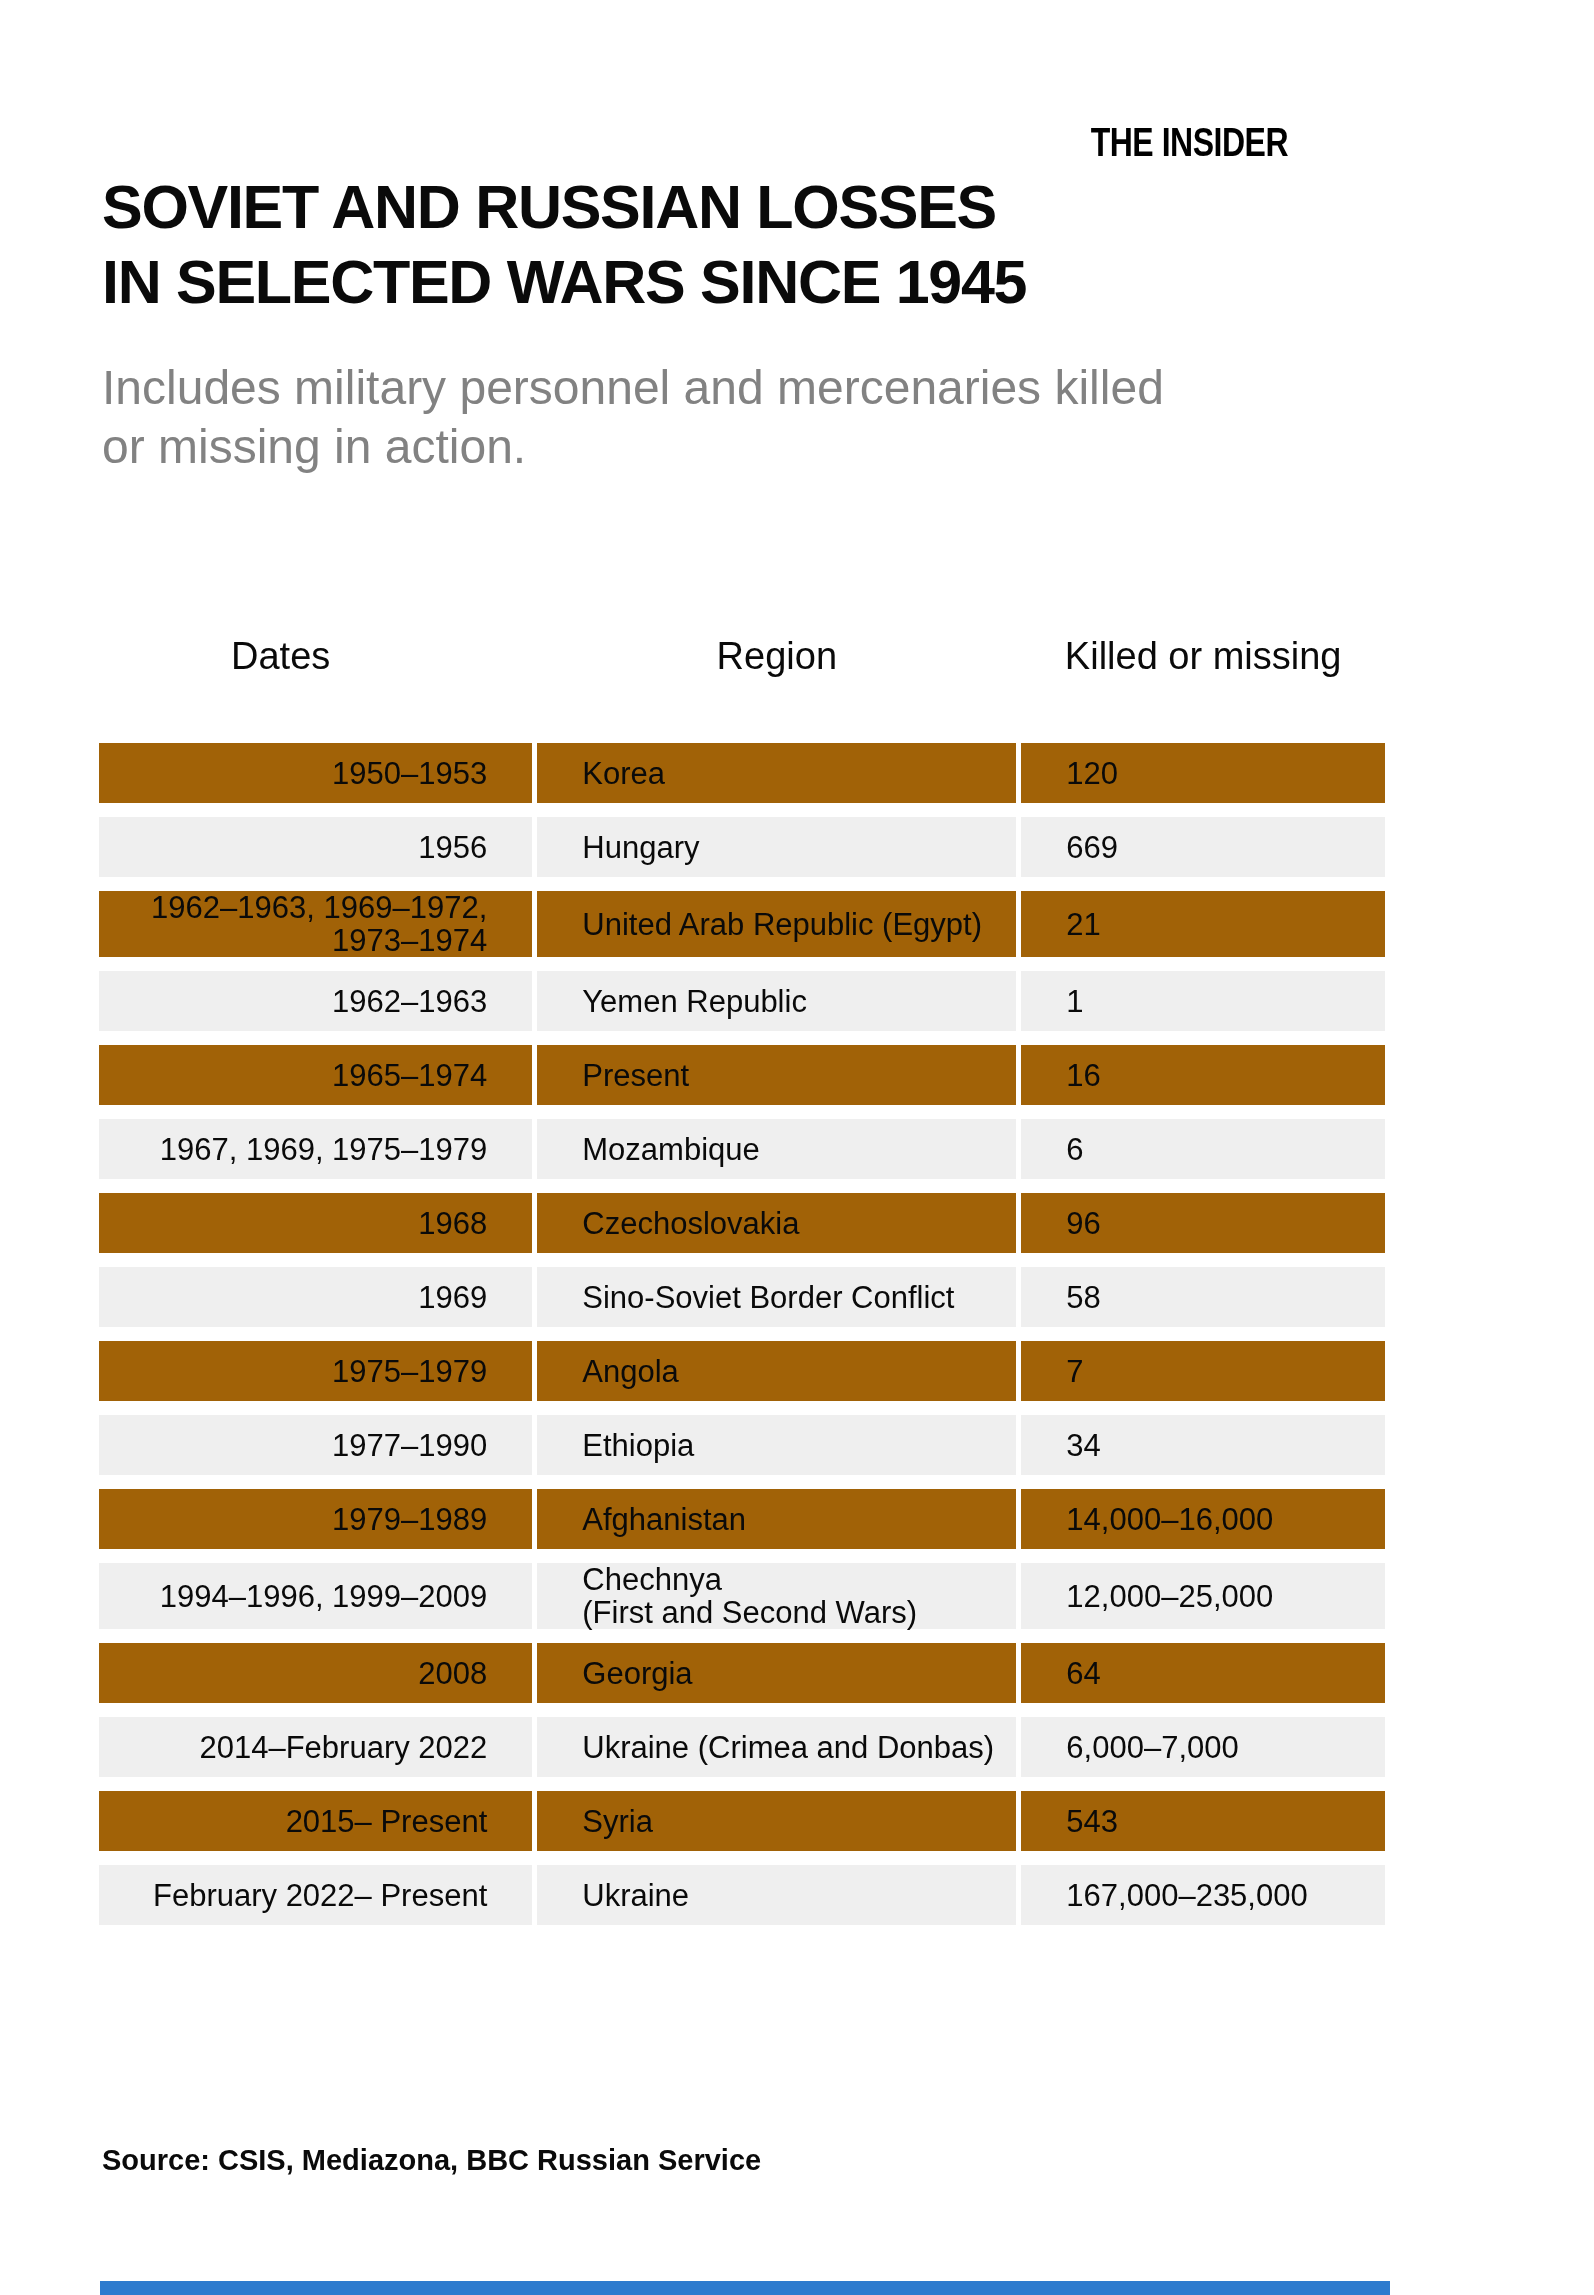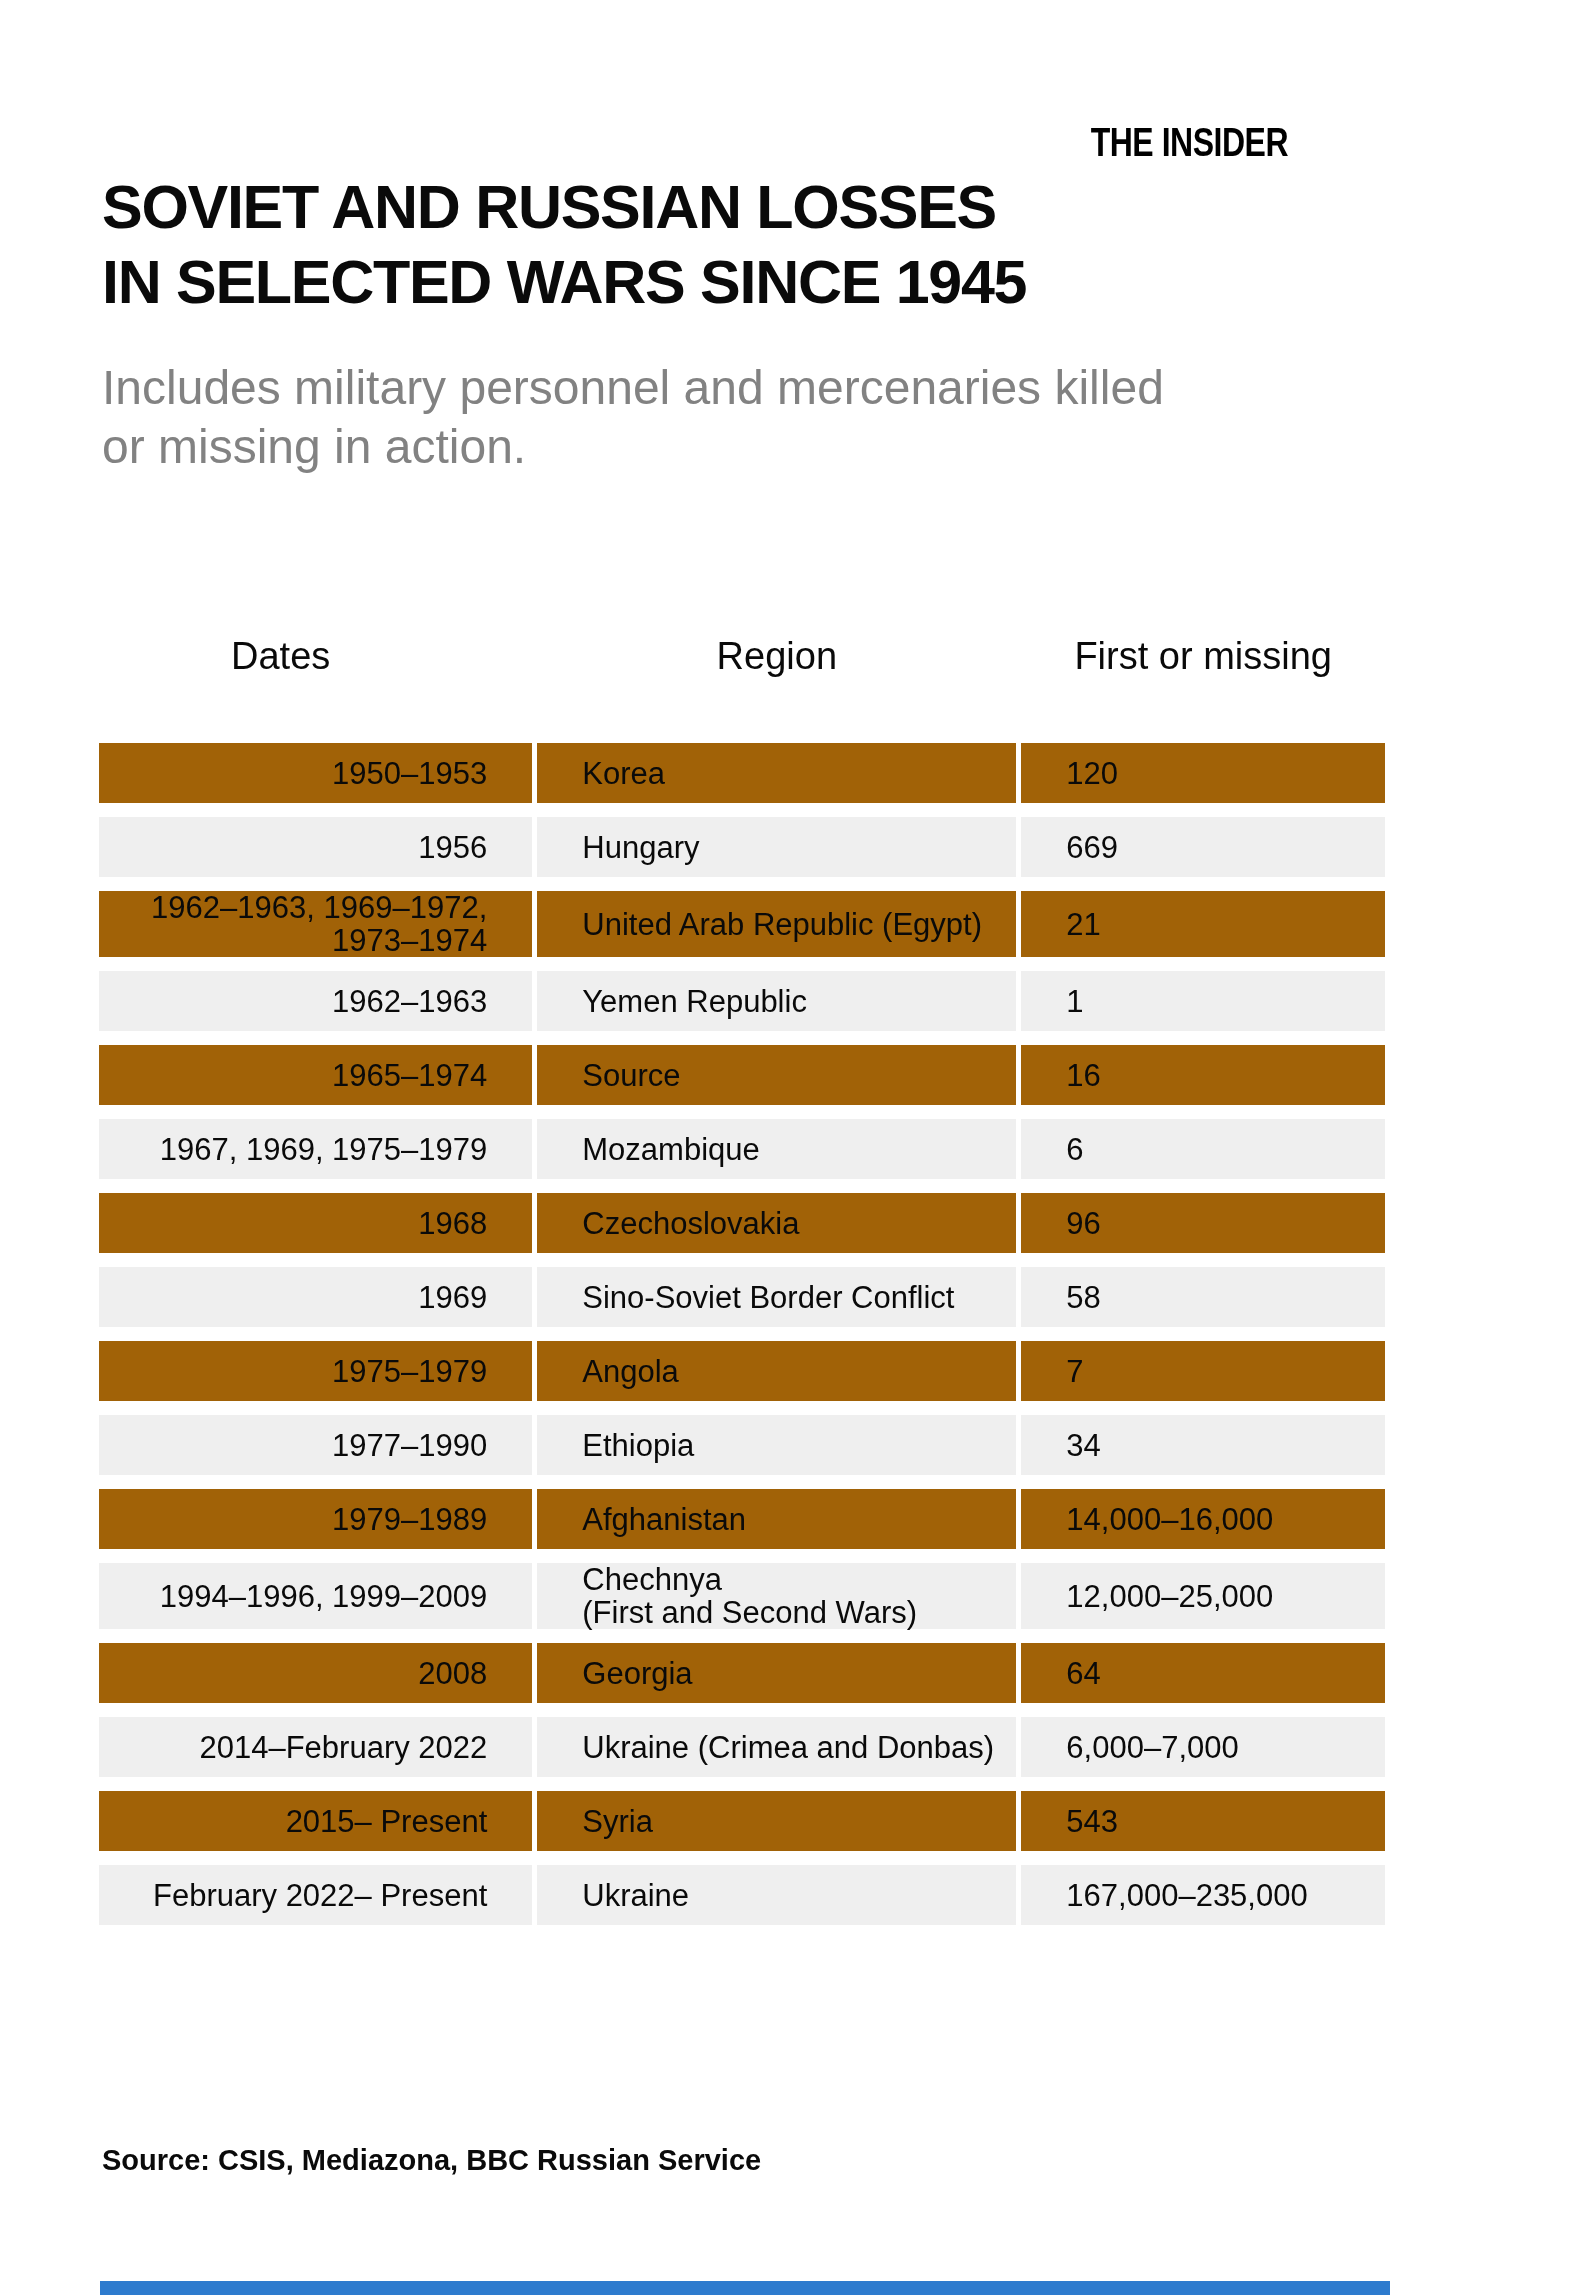--- a/index.html
+++ b/index.html
@@ -66,21 +66,21 @@
   <table class="losses">
     <colgroup>
         <col class="c1">
         <col class="c2">
         <col class="c3">
       </colgroup>
     <thead>
       <tr>
         <th class="h-dates">Dates</th>
         <th class="h-region">Region</th>
-        <th class="h-killed">First or missing</th>
+        <th class="h-killed">Killed or missing</th>
       </tr>
     </thead>
     <tbody>
       <tr>
         <td class="c-dates">1950–1953</td>
         <td class="c-region">Korea</td>
         <td class="c-killed">120</td>
       </tr>
       <tr>
         <td class="c-dates">1956</td>
@@ -93,21 +93,21 @@
         <td class="c-region">United Arab Republic (Egypt)</td>
         <td class="c-killed">21</td>
       </tr>
       <tr>
         <td class="c-dates">1962–1963</td>
         <td class="c-region">Yemen Republic</td>
         <td class="c-killed">1</td>
       </tr>
       <tr>
         <td class="c-dates">1965–1974</td>
-        <td class="c-region">Source</td>
+        <td class="c-region">Present</td>
         <td class="c-killed">16</td>
       </tr>
       <tr>
         <td class="c-dates">1967, 1969, 1975–1979</td>
         <td class="c-region">Mozambique</td>
         <td class="c-killed">6</td>
       </tr>
       <tr>
         <td class="c-dates">1968</td>
         <td class="c-region">Czechoslovakia</td>

